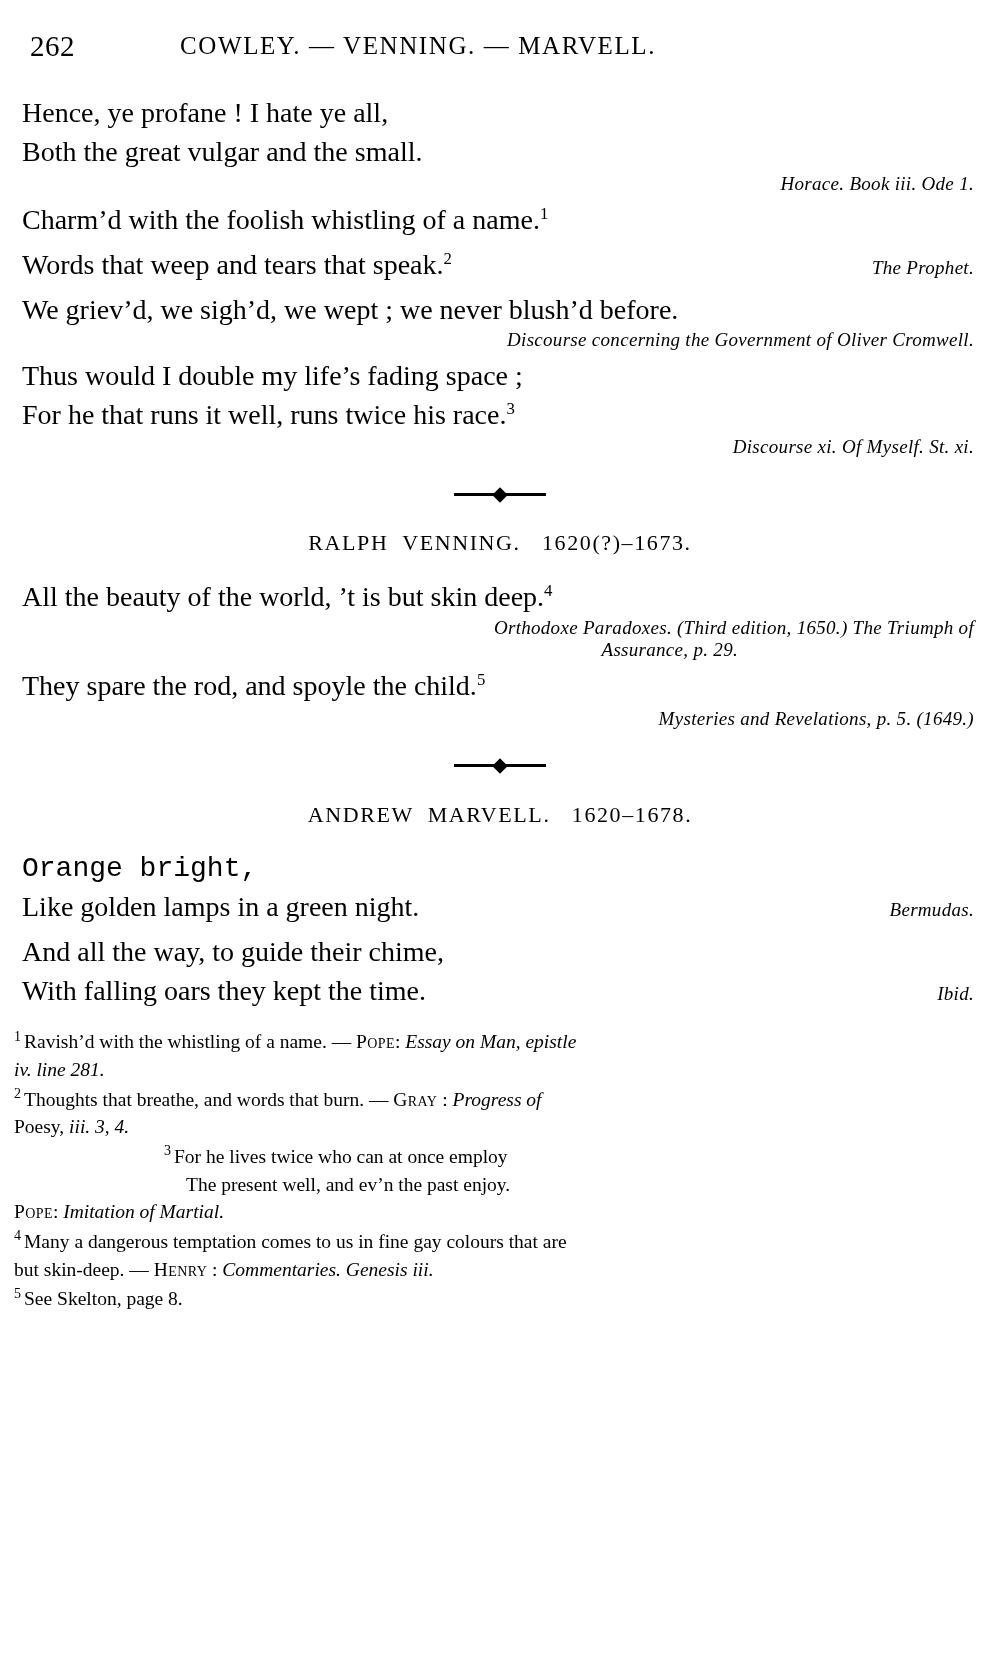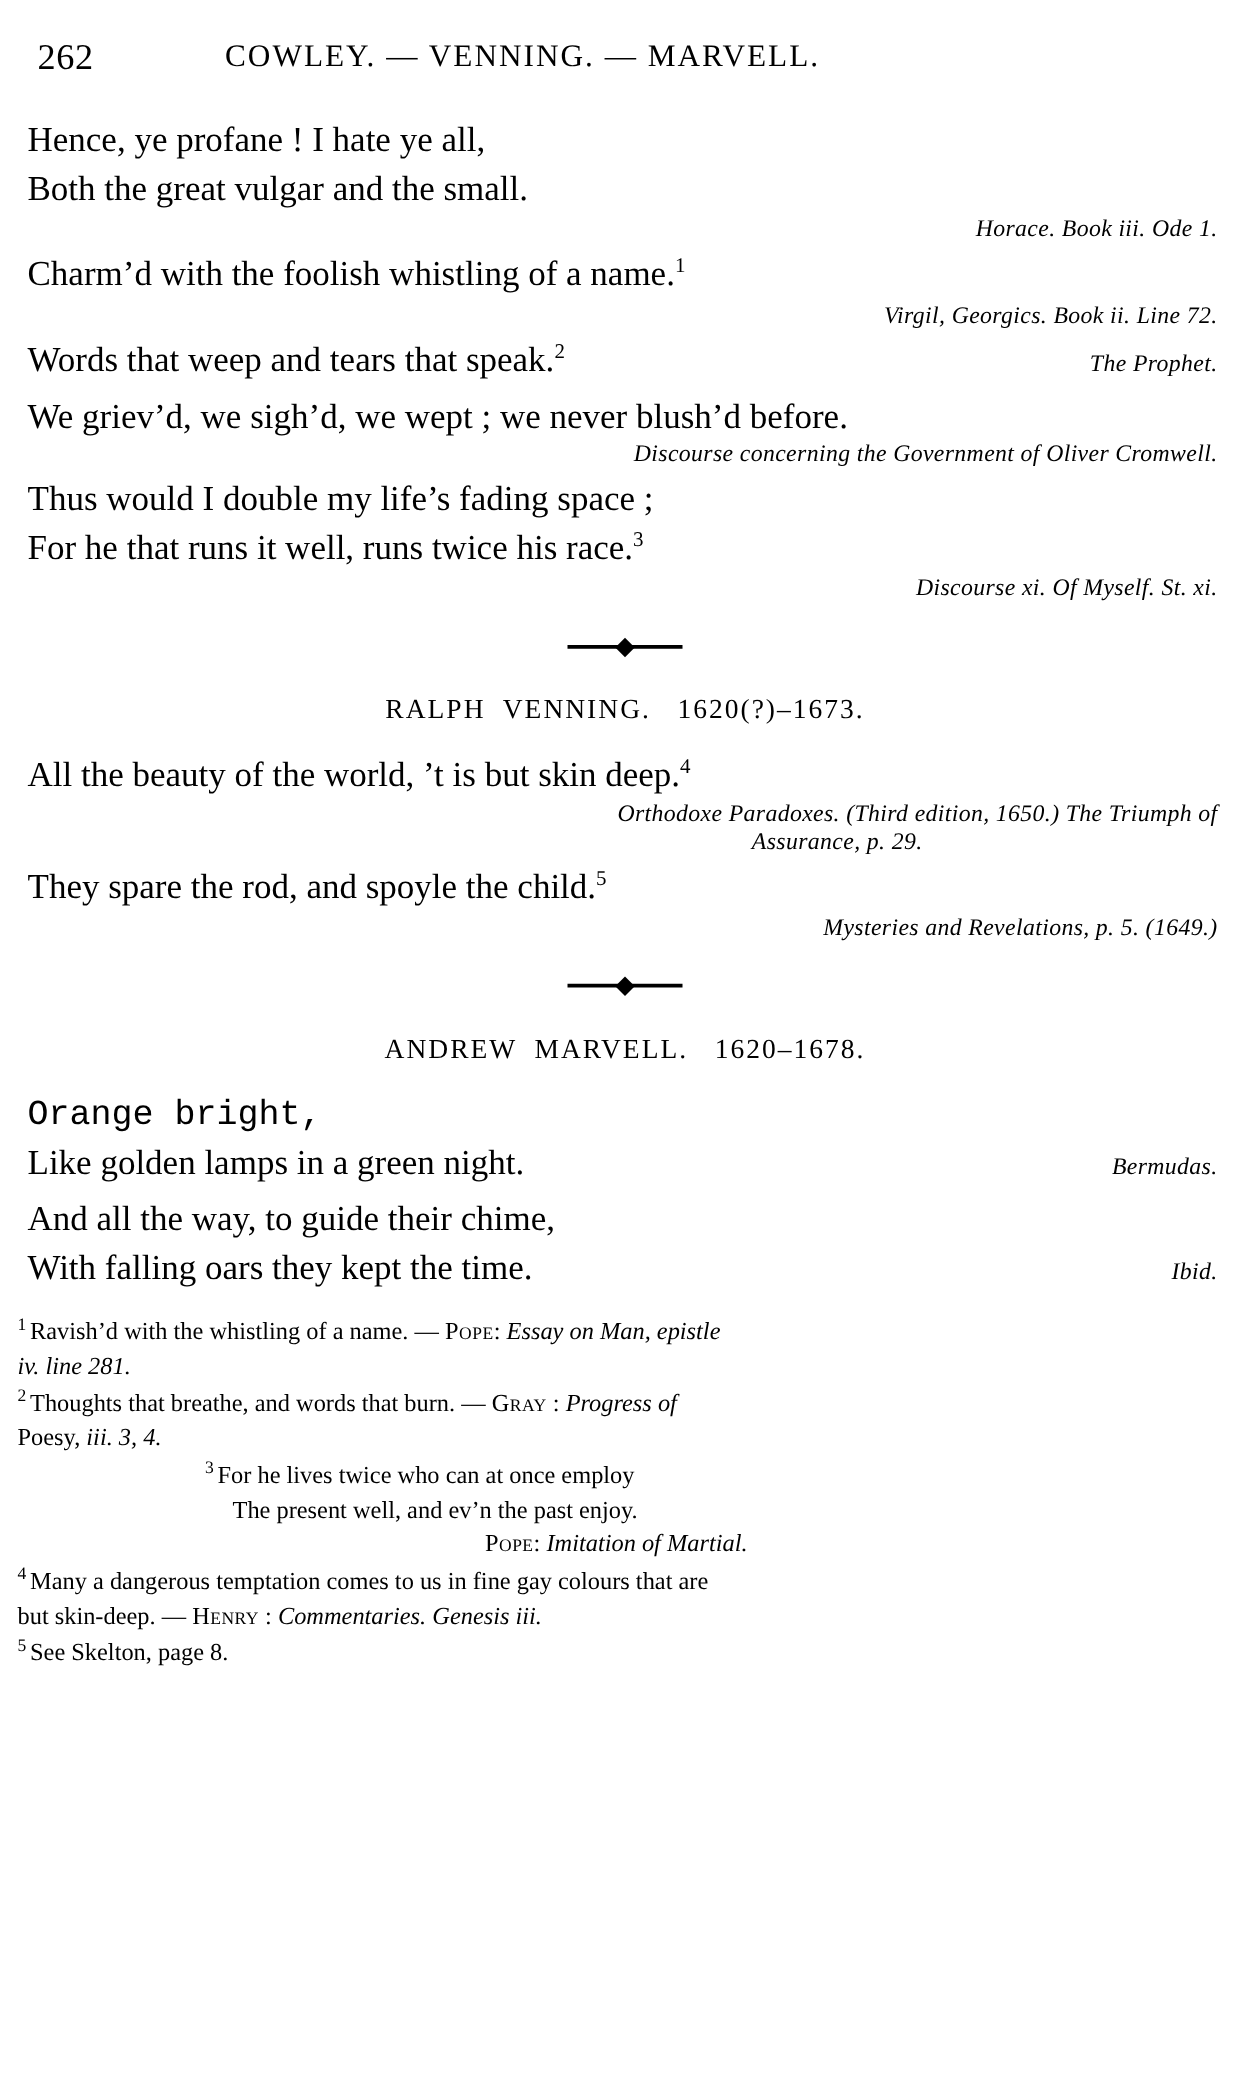--- a/index.html
+++ b/index.html
@@ -136,21 +136,21 @@
     font-size: 0.72em;
     vertical-align: super;
     line-height: 0;
     margin-right: 3px;
   }
   .fn .ital { font-style: italic; }
   .fn .sc {
     font-variant: small-caps;
     letter-spacing: 0.4px;
   }
-  .fn-right { text-align: center; padding-right: 14px; }
+  .fn-right { text-align: left; padding-right: 14px; }
   .fn-line-indent { padding-left: 150px; }
   .fn-line-indent2 { padding-left: 172px; }
 </style>
 </head>
 <body>
 
 <div class="page">
 
   <div class="running-head">
     <div class="folio">262</div>
@@ -160,21 +160,20 @@
   <div class="body">
 
     <div class="quote">
       <div class="line">Hence, ye profane ! I hate ye all,</div>
       <div class="line">Both the great vulgar and the small.</div>
       <div class="attrib">Horace.   Book iii. Ode 1.</div>
     </div>
 
     <div class="quote">
       <div class="line"><span>Charm’d with the foolish whistling of a name.</span><sup>1</sup></div>
-      <div class="attrib">Virgil, Georgics.   Book ii. Line 72.</div>
     </div>
 
     <div class="quote">
       <div class="inline-attrib">
         <div class="line"><span>Words that weep and tears that speak.</span><sup>2</sup></div>
         <div class="attrib">The Prophet.</div>
       </div>
     </div>
 
     <div class="quote">

